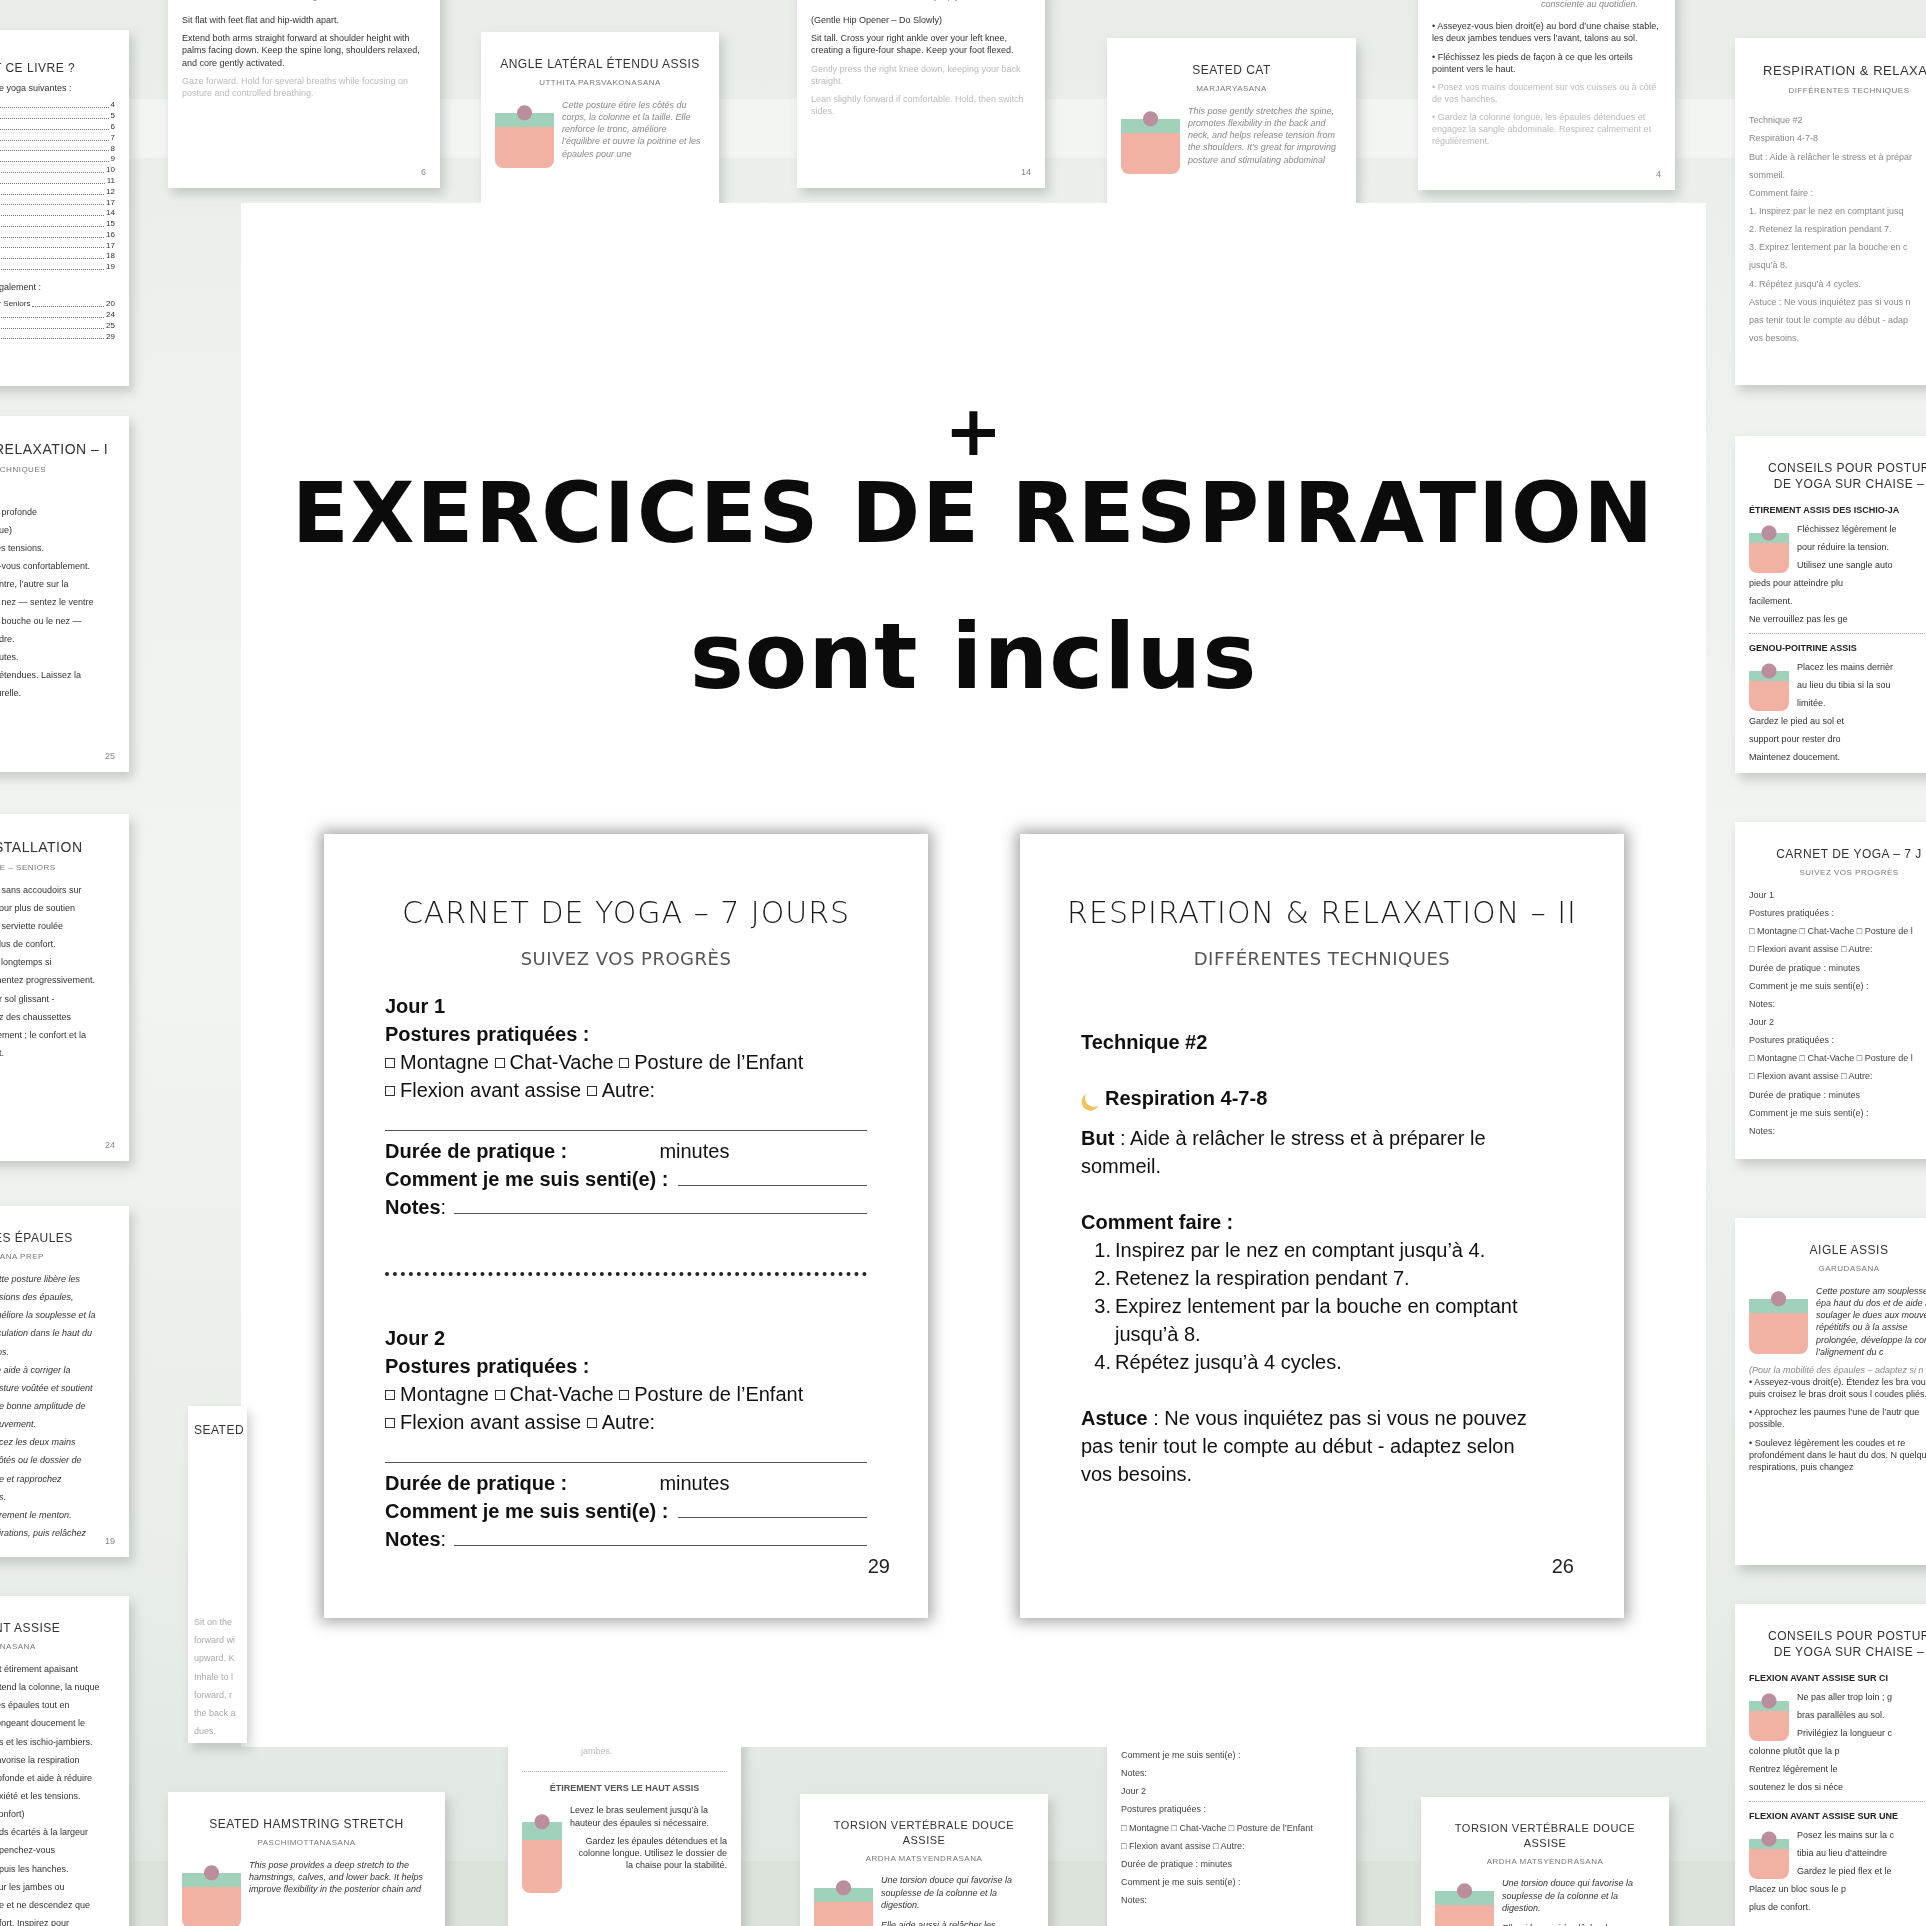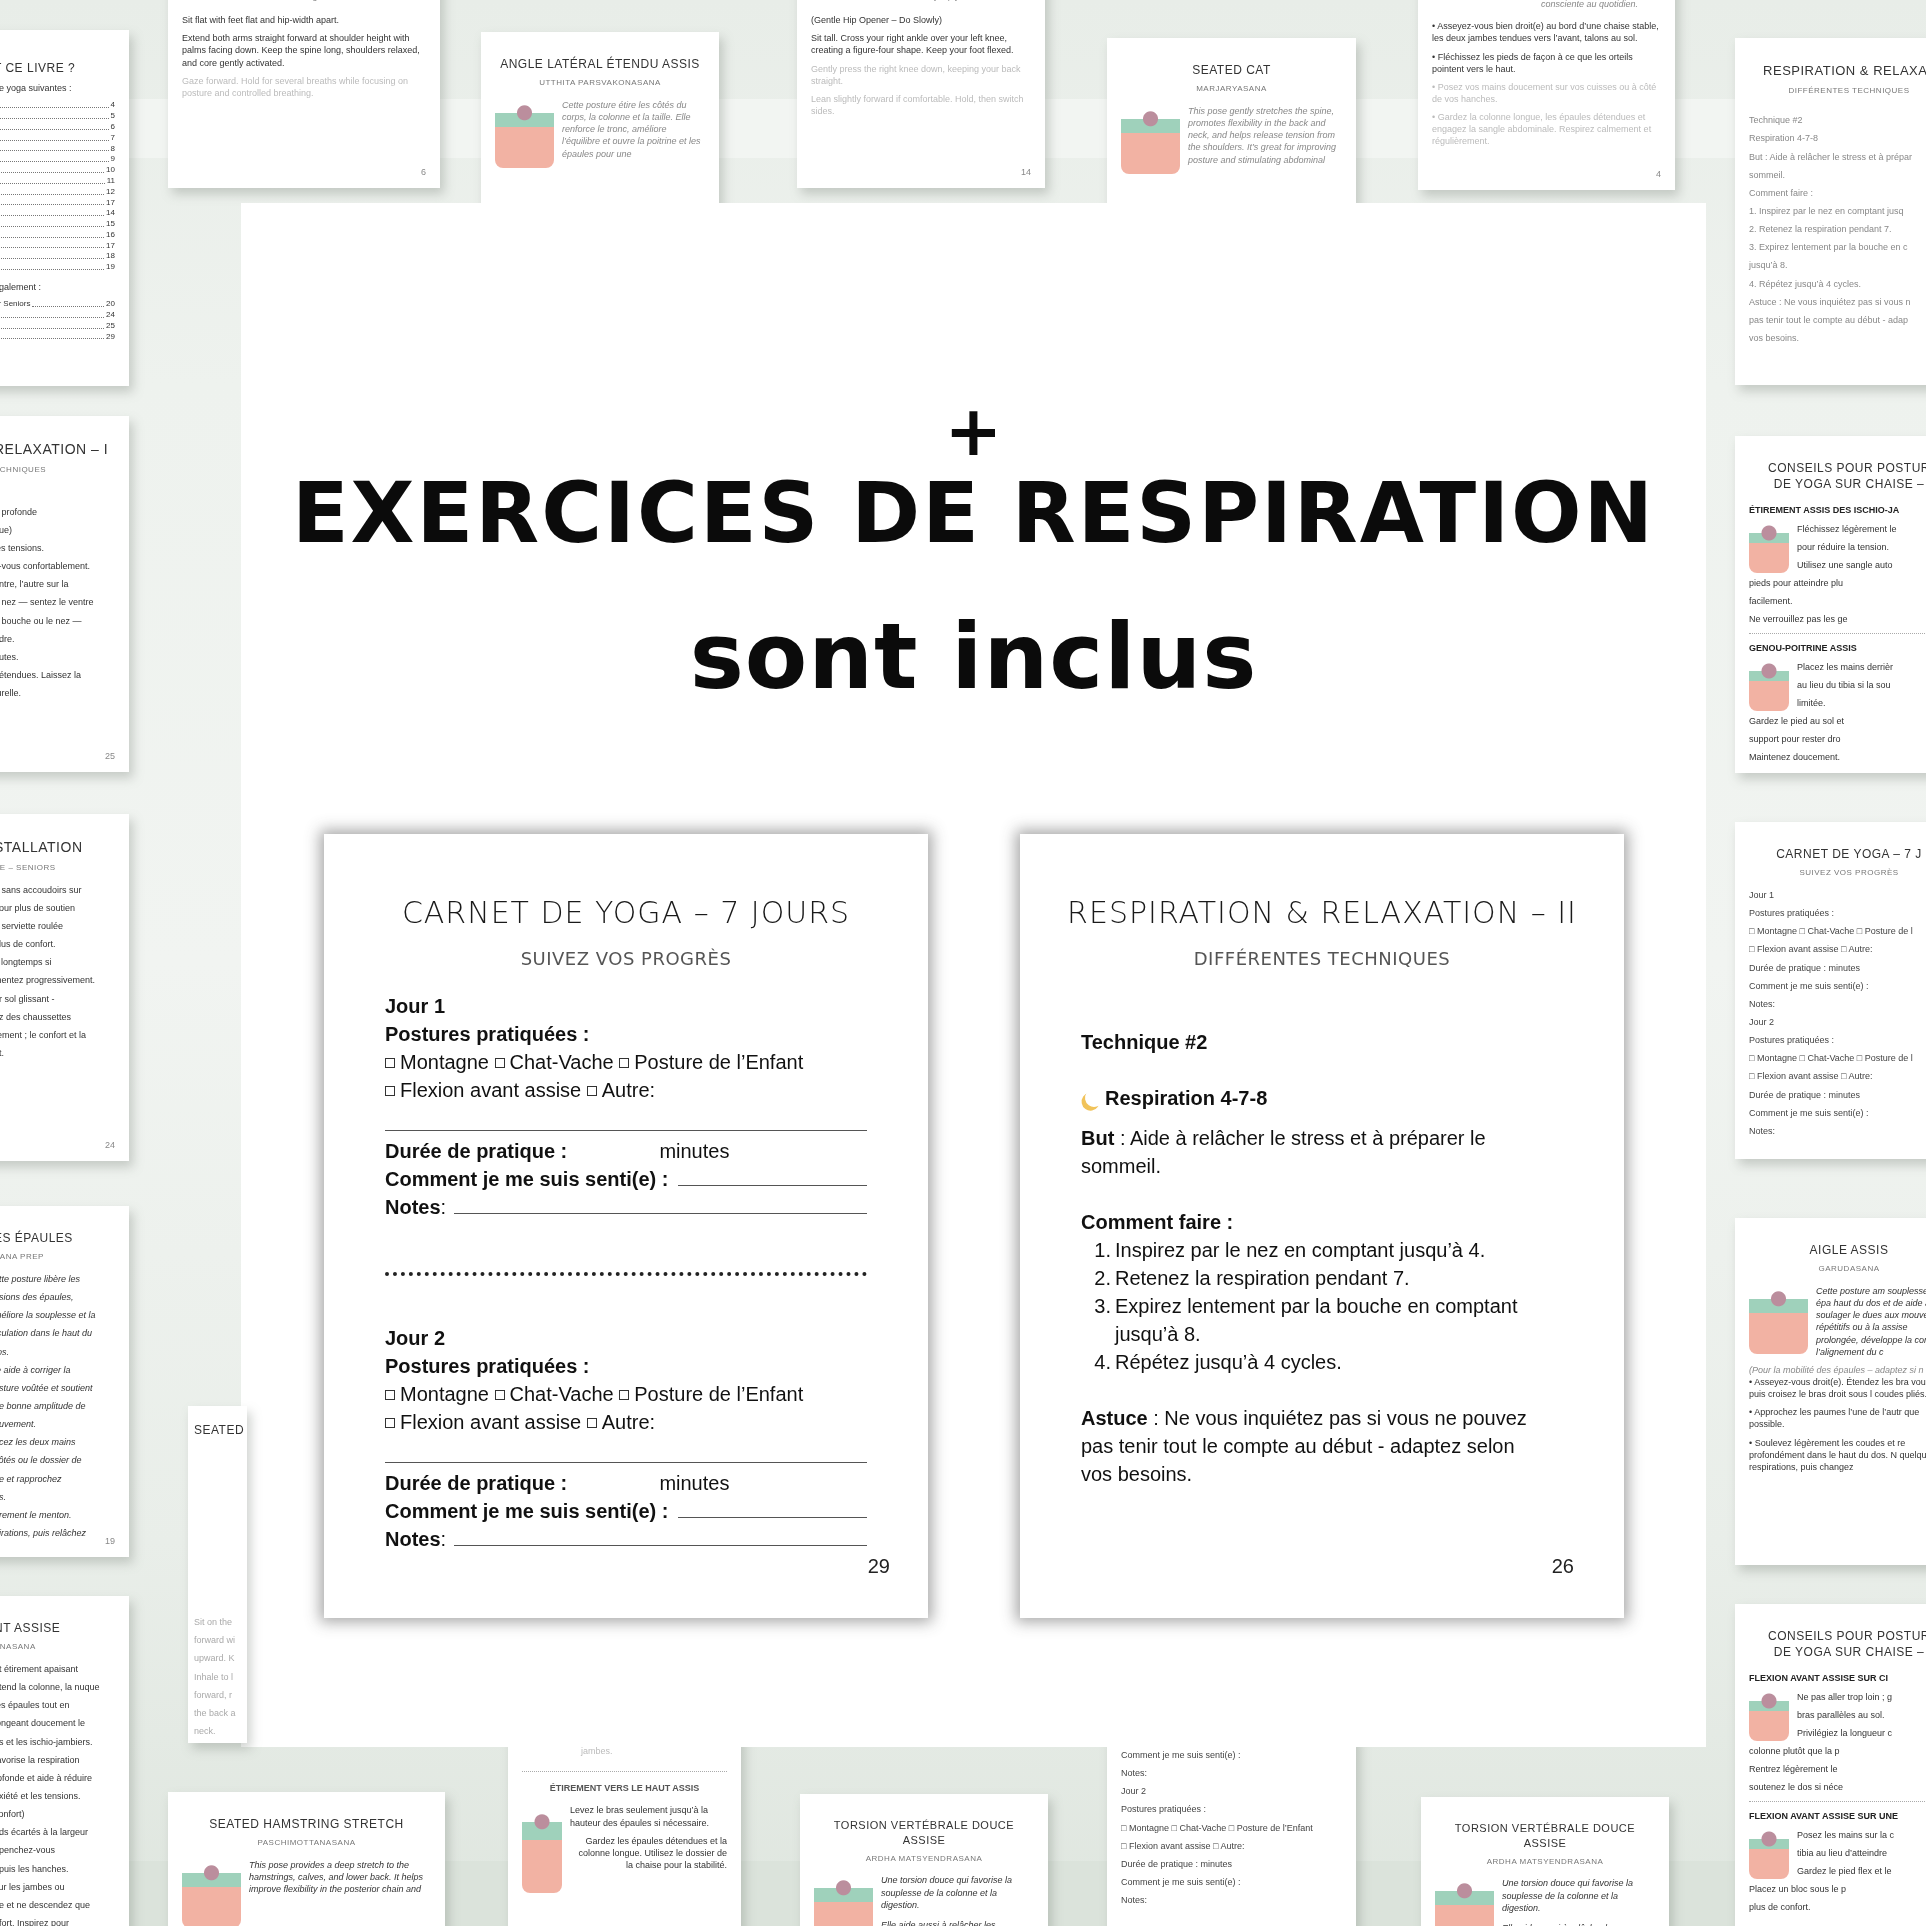--- a/index.html
+++ b/index.html
@@ -589,16 +589,16 @@
 
 <div class="thumb" style="left:188px;top:1406px;width:59px;height:337px;padding:10px 6px;">
   <div class="t-title" style="text-align:left;margin-top:6px;">SEATED</div>
   <div id="lp-lines" style="margin-top:178px;color:#aaa;">
       <div class="t-line">Sit on the</div>
       <div class="t-line">forward wi</div>
       <div class="t-line">upward. K</div>
       <div class="t-line">Inhale to l</div>
       <div class="t-line">forward, r</div>
       <div class="t-line">the back a</div>
-      <div class="t-line">neck.</div>
+      <div class="t-line">dues.</div>
     </div>
 </div>
 
 
 </body></html>

